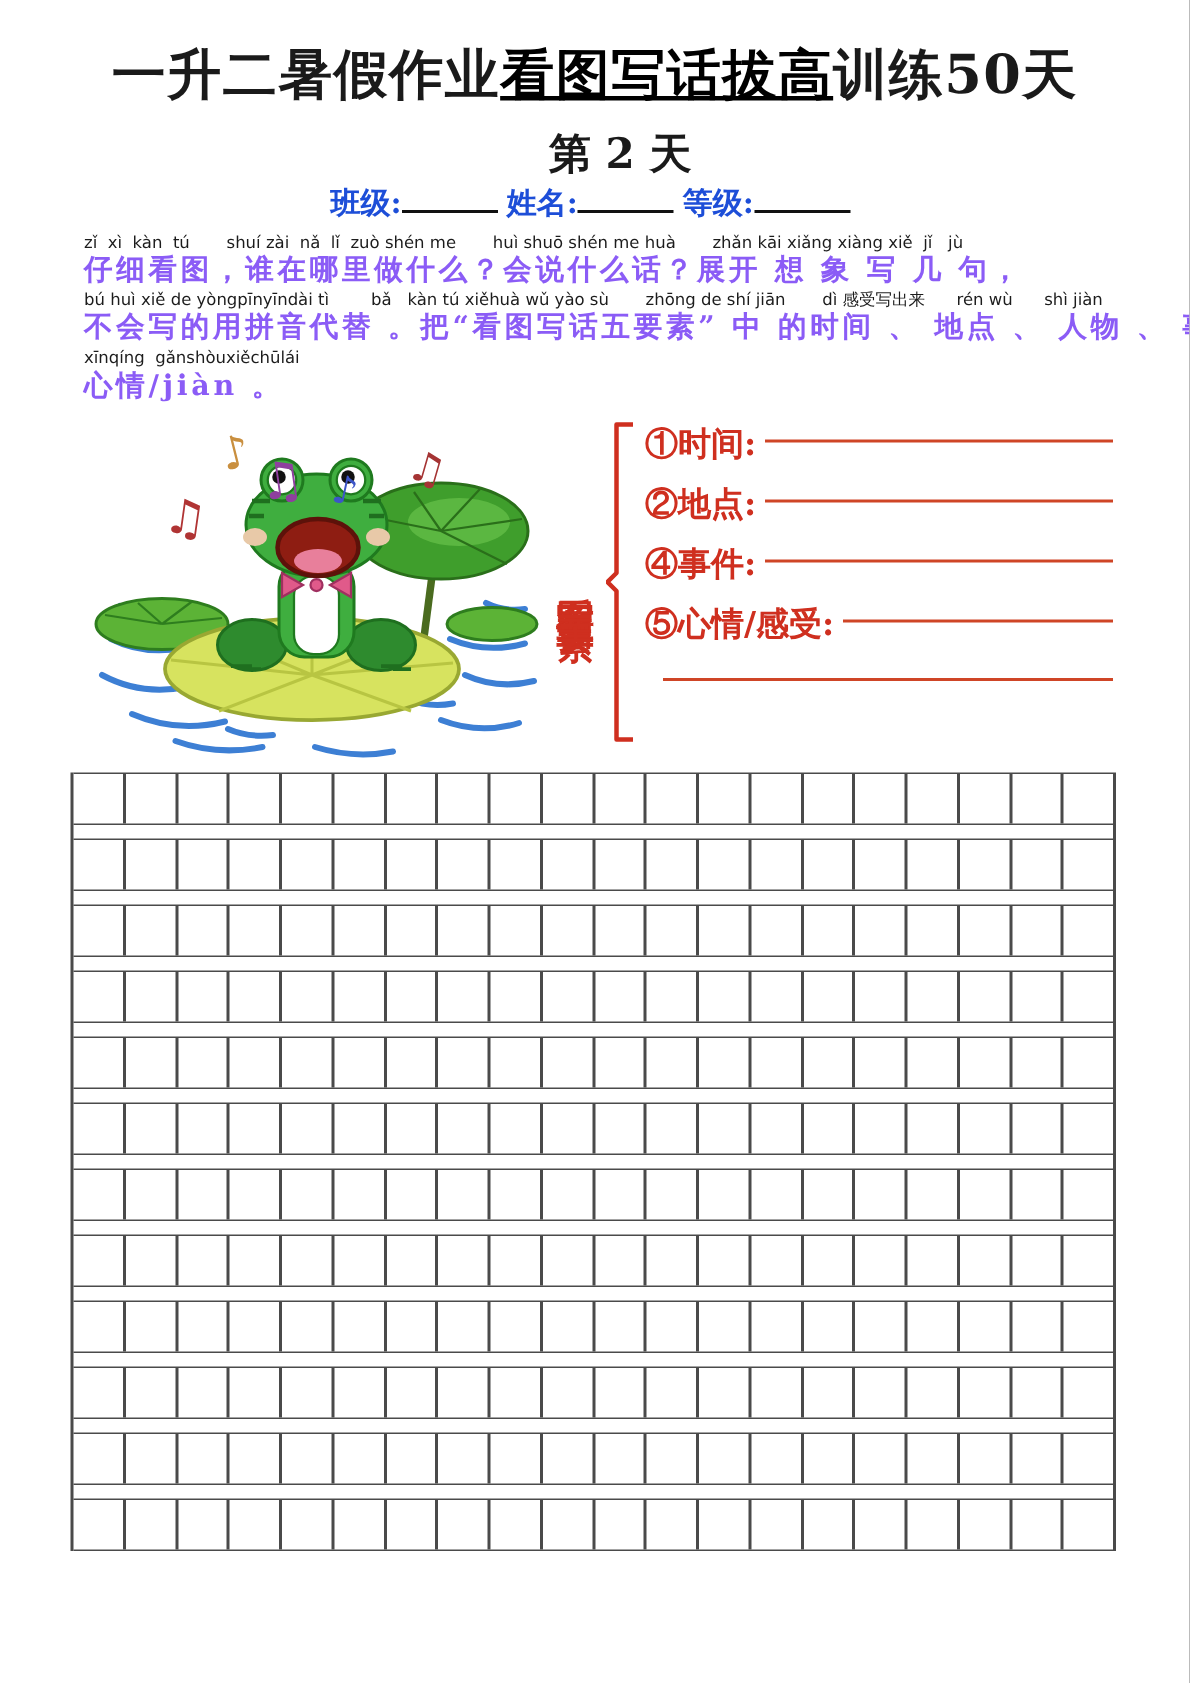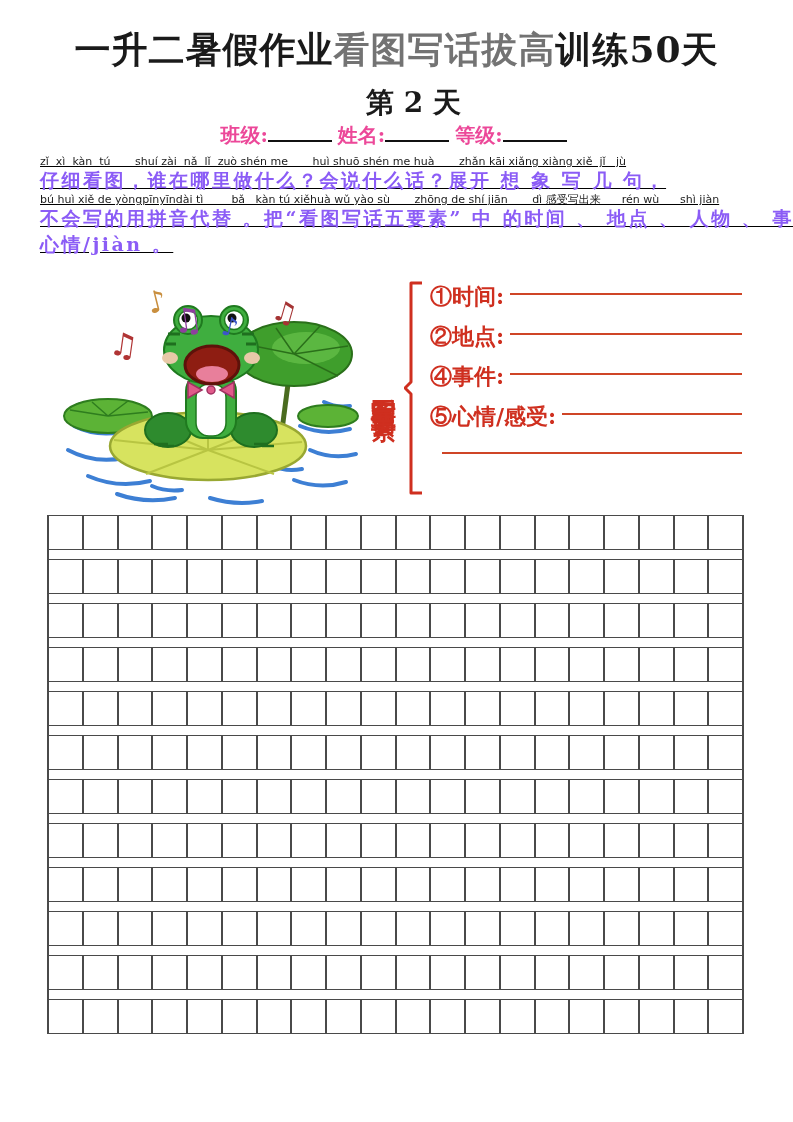--- a/index.html
+++ b/index.html
@@ -15,42 +15,42 @@
   
   .title{
     position:absolute;left:0;top:26px;width:100%;
     text-align:center;
     font-size:36px;font-weight:bold;
     letter-spacing:1px;
     color:#1a1a1a;
     font-family:"DejaVu Serif","Liberation Serif",serif;
     white-space:nowrap;
   }
-  .title .accent{color:#737373;}
+  .title .accent{color:#000000;text-decoration:underline;}
   .day-title{
     position:absolute;left:0;top:84px;width:100%;
     text-align:center;
     font-size:28px;font-weight:bold;color:#1a1a1a;
     font-family:"DejaVu Serif","Liberation Serif",serif;
     padding-left:34px;
   }
   .info-line{
     position:absolute;left:0;top:122px;width:100%;
     text-align:center;
-    font-size:20px;font-weight:bold;color:#ec4899;
+    font-size:20px;font-weight:bold;color:#1d4ed8;
     font-family:"DejaVu Serif","Liberation Serif",serif;
   }
   .info-blank{
     display:inline-block;width:64px;height:20px;
     border-bottom:2.5px solid #111;
     margin-right:6px;
   }
   
   .instructions{
-    position:absolute;left:40px;top:156px;width:692px;text-decoration:underline;
+    position:absolute;left:56px;top:156px;width:692px;
   }
   .pinyin{
     font-size:11px;line-height:1.15;color:#1c1c1c;
     white-space:pre;overflow:hidden;
   }
   .hanzi{
     font-size:19px;line-height:1.2;font-weight:bold;color:#8b5cf6;
     letter-spacing:2.5px;white-space:nowrap;
     font-family:"DejaVu Serif","Liberation Serif",serif;
     margin-bottom:3px;
@@ -113,20 +113,21 @@
   <div class="instructions">
     <div class="instr-line">
       <div class="pinyin">zǐ  xì  kàn  tú       shuí zài  nǎ  lǐ  zuò shén me       huì shuō shén me huà       zhǎn kāi xiǎng xiàng xiě  jǐ   jù</div>
       <div class="hanzi">仔细看图，谁在哪里做什么？会说什么话？展开 想 象 写 几 句，</div>
     </div>
     <div class="instr-line">
       <div class="pinyin">bú huì xiě de yòngpīnyīndài tì        bǎ   kàn tú xiěhuà wǔ yào sù       zhōng de shí jiān       dì 感受写出来      rén wù      shì jiàn</div>
       <div class="hanzi">不会写的用拼音代替 。把“看图写话五要素” 中 的时间 、 地点 、 人物 、 事件 、</div>
     </div>
     <div class="instr-line">
+      <div class="pinyin">xīnqíng  gǎnshòuxiěchūlái</div>
       <div class="hanzi">心情/jiàn 。</div>
     </div>
   </div>
 
   <div class="illustration">
     <svg width="300" height="230" viewBox="0 0 300 230">
 
       <g stroke="#3d7fd4" stroke-width="4" fill="none" stroke-linecap="round">
         <path d="M12 148 q22 11 48 6"></path>
           <path d="M6 172 q26 14 56 8"></path>

